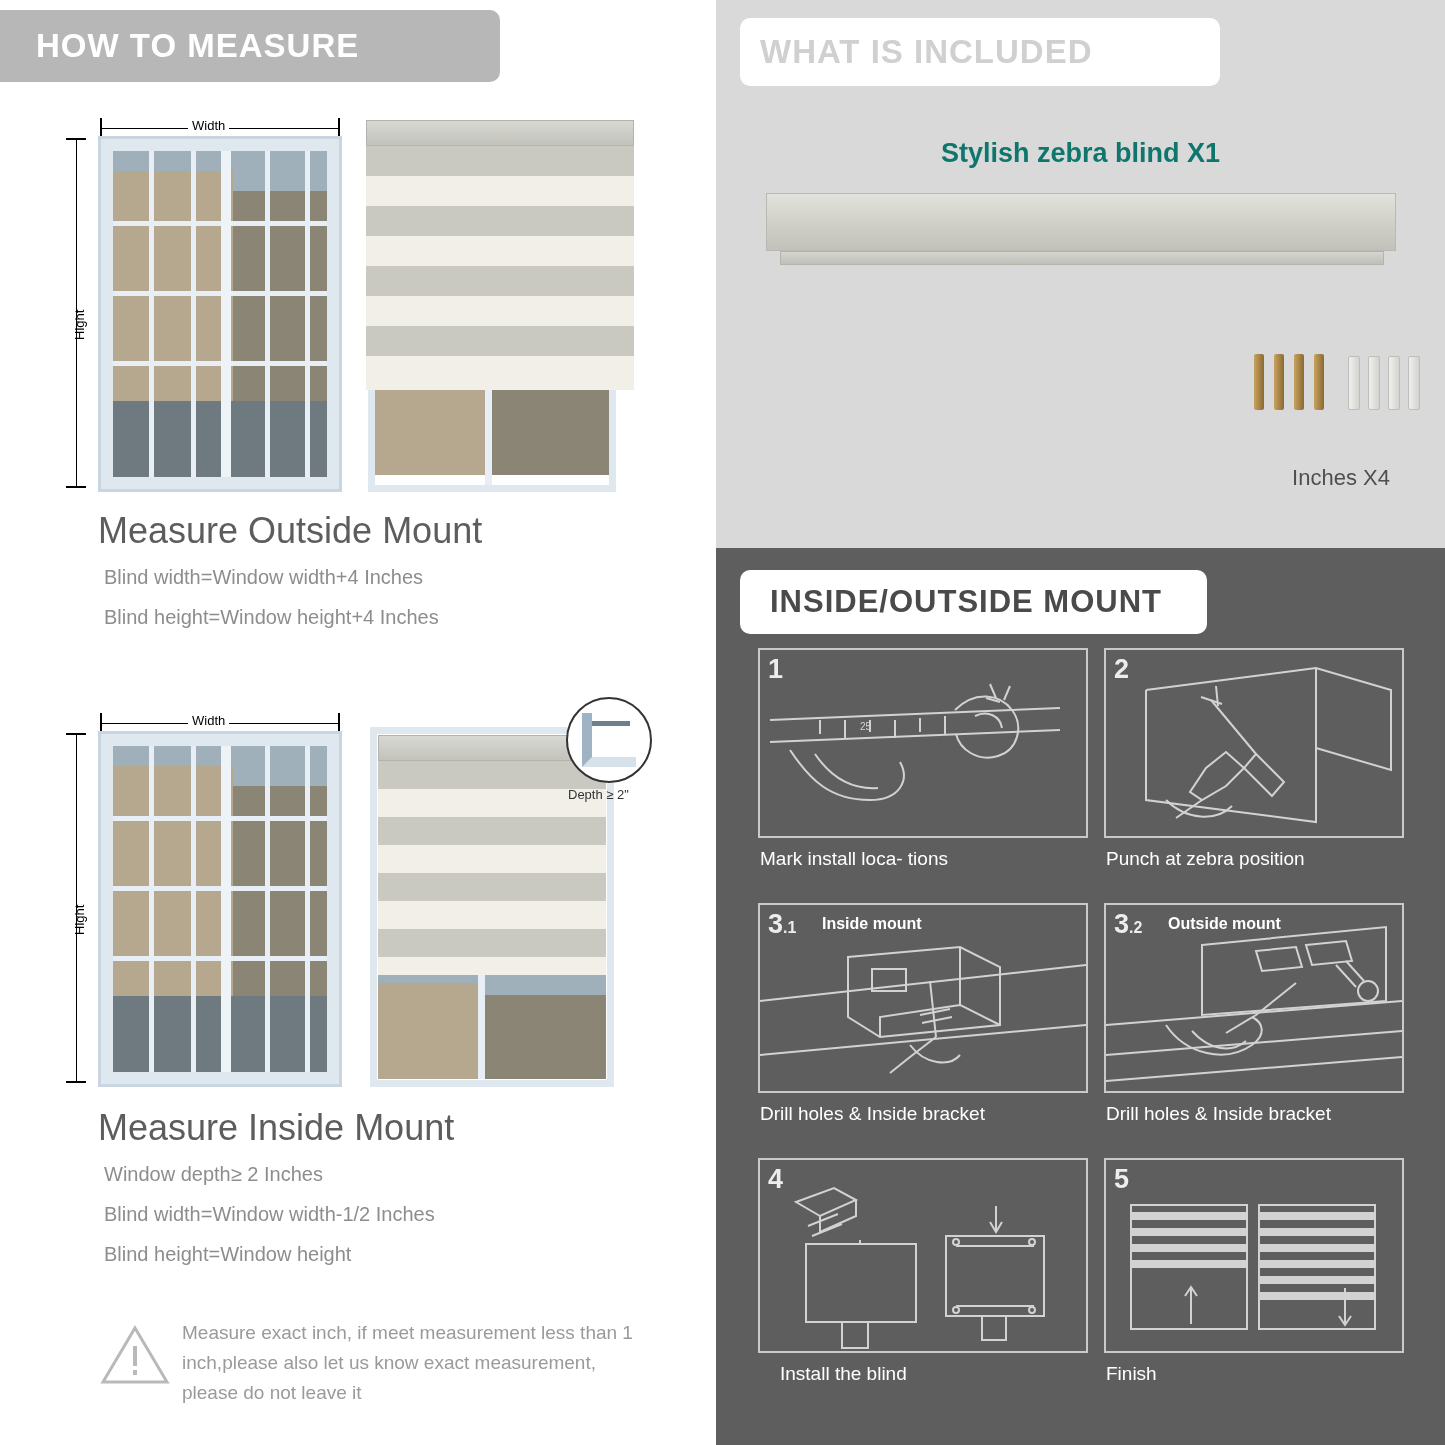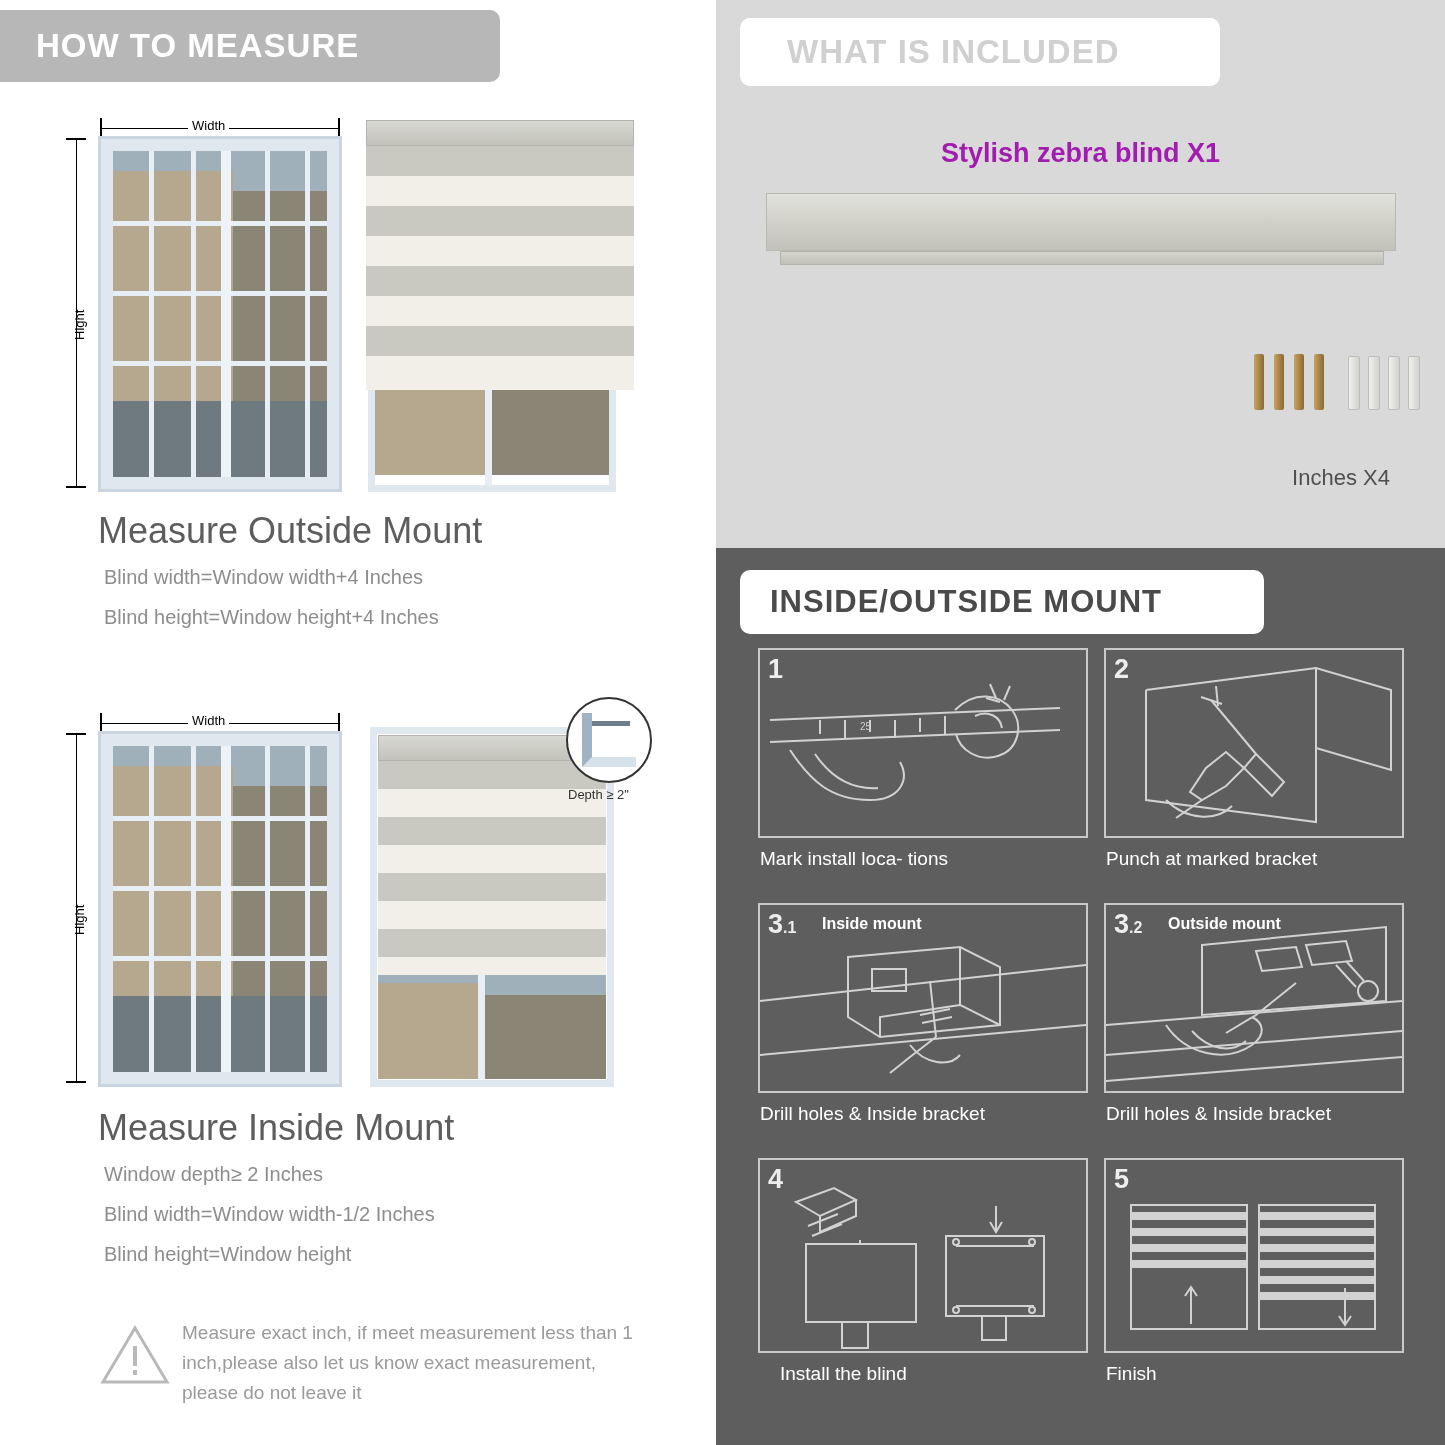--- a/index.html
+++ b/index.html
@@ -121,27 +121,27 @@
   }
 
   
   .right-top{
     position:absolute;left:716px;top:0;width:729px;height:548px;
     background:#d9d9d9;
   }
   .banner-rt{
     position:absolute;left:24px;top:18px;width:480px;height:68px;
     background:#ffffff;border-radius:10px;
-    display:flex;align-items:center;padding-left:47px;
+    display:flex;align-items:center;padding-left:20px;
     color:#d0d0d0;font-size:33px;font-weight:bold;letter-spacing:1px;
     box-sizing:border-box;
   }
   .rt-title{
     position:absolute;left:0;right:0;top:138px;text-align:center;
-    font-size:27px;font-weight:bold;color:#a21caf;
+    font-size:27px;font-weight:bold;color:#0f766e;
   }
   .rail-big{
     position:absolute;left:50px;top:193px;width:630px;height:72px;
   }
   .rail-top{
     position:absolute;left:0;top:0;width:630px;height:58px;
     background:linear-gradient(180deg,#e2e2dc 0%,#cfcfc8 55%,#c2c2ba 100%);
     border:1px solid #b9b9b2;box-sizing:border-box;
   }
   .rail-bot{
@@ -180,21 +180,21 @@
     background:linear-gradient(90deg,#f0f0ee,#d2d2ce);
     border:1px solid #bdbdb9;box-sizing:border-box;border-radius:2px;
   }
 
   
   .right-bot{
     position:absolute;left:716px;top:548px;width:729px;height:897px;
     background:#5e5e5e;
   }
   .banner-rb{
-    position:absolute;left:24px;top:22px;width:524px;height:64px;
+    position:absolute;left:24px;top:22px;width:467px;height:64px;
     background:#ffffff;border-radius:10px;
     display:flex;align-items:center;padding-left:30px;
     color:#4a4a4a;font-size:31px;font-weight:bold;letter-spacing:1px;
     box-sizing:border-box;
   }
   .step{
     position:absolute;border:2px solid #c9c9c9;box-sizing:border-box;
     background:#5e5e5e;
   }
   .step-num{
@@ -400,21 +400,21 @@
           <path d="M40 40 L210 18 L285 40 L285 120 L210 98 L210 18"></path>
           <path d="M40 40 L40 150 L210 172 L210 98"></path>
           <path d="M105 50 L150 104"></path>
           <path d="M150 104 L178 132 L166 146 L138 118 Z"></path>
           <path d="M138 118 L120 136 L96 150 L84 142 L100 118 L120 102 Z"></path>
           <path d="M60 150 C80 170 110 172 126 156"></path>
           <path d="M96 150 L70 168"></path>
           <path d="M95 47 L116 54 M110 36 L112 56"></path>
         </g>
       </svg>
-      <div class="step-cap" style="left:0;top:198px;">Punch at  marked bracket</div>
+      <div class="step-cap" style="left:0;top:198px;">Punch at  zebra position</div>
     </div>
 
     <div class="step" style="left:42px;top:355px;width:330px;height:190px;">
       <div class="step-num"><span>3</span><span class="sub">.1</span></div>
       <div class="step-inline">Inside mount</div>
       <svg width="326" height="186" viewBox="0 0 326 186">
         <g fill="none" stroke="#d2d2d2" stroke-width="2">
           <path d="M0 96 L326 60"></path>
           <path d="M0 150 L326 120"></path>
           <path d="M88 52 L200 42 L240 62 L240 120 L120 132 L88 112 Z"></path>

